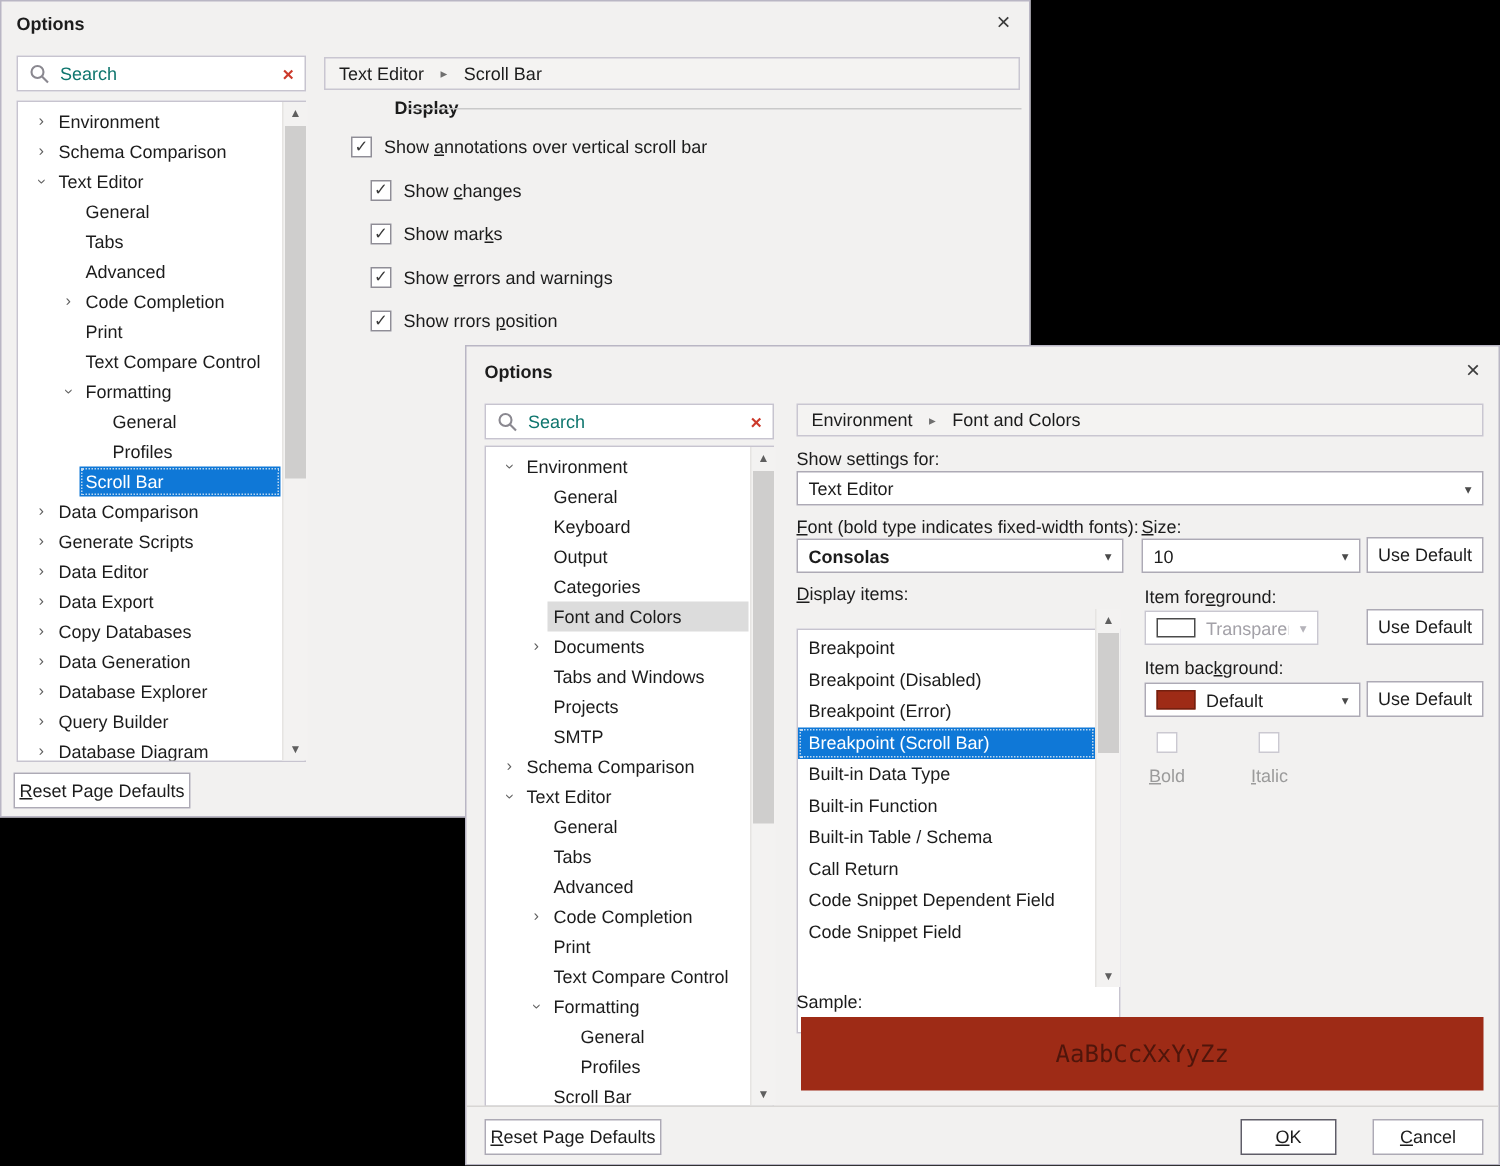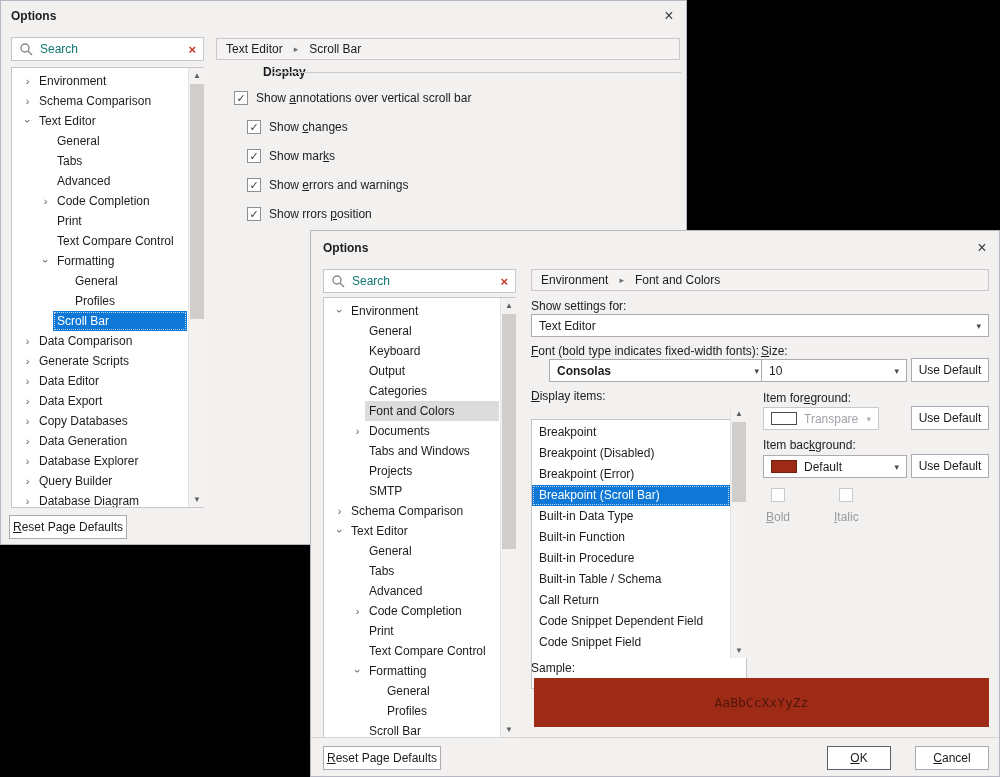--- a/index.html
+++ b/index.html
@@ -60,21 +60,21 @@
   .combo.disabled .arrow { color:#b5b3ba; }
   .swatch { width:26px; height:13px; box-sizing:border-box; flex:none; }
   .swatch.transparent { background:#fff; border:1px solid #4a4a4a; }
   .swatch.red { background:var(--sample-red); border:1px solid #74200f; }
 
   .listbox { position:absolute; background:#fff; border:1px solid #c7c4cf; box-sizing:border-box; overflow:hidden; padding-top:2px; }
   .list-row { height:21px; line-height:21px; padding:0 7px; margin-right:16px; white-space:nowrap; }
   .list-row.sel { background:var(--sel); color:#fff; outline:1px dotted #bcd7f0; outline-offset:-2px; }
 
   .sample-box { position:absolute; background:var(--sample-red); display:flex; align-items:center; justify-content:center;
-                color:rgba(0,0,0,0.5); font-family:"DejaVu Sans Mono", monospace; font-size:13px; }
+                color:rgba(0,0,0,0.5); font-family:"DejaVu Sans Mono", monospace; font-size:16px; }
   .sep-line { position:absolute; height:1px; background:#d8d6d4; }
   .mag { flex:none; display:block; }
 </style>
 </head>
 <body>
 
 <div class="canvas">
 
   <div class="window" id="back-window" style="left:0;top:0;width:687px;height:545px;">
 
@@ -427,39 +427,38 @@
 
     <div class="label" style="left:220px;top:68px;">Show settings for:</div>
     <div class="combo" style="left:220px;top:83px;width:458px;">
       <span class="val">Text Editor</span>
       <span class="arrow">▾</span>
     </div>
 
     <div class="label" style="left:220px;top:113px;"><span class="ak">F</span><span>ont (bold type indicates fixed-width fonts):</span></div>
     <div class="label" style="left:450px;top:113px;"><span class="ak">S</span><span>ize:</span></div>
 
-    <div class="combo" style="left:220px;top:128px;width:218px;margin-left:18px;">
+    <div class="combo" style="left:220px;top:128px;width:218px;">
       <span class="val bold">Consolas</span>
       <span class="arrow">▾</span>
     </div>
     <div class="combo" style="left:450px;top:128px;width:146px;">
       <span class="val">10</span>
       <span class="arrow">▾</span>
     </div>
     <div class="btn" style="left:600px;top:127px;width:78px;">Use Default</div>
 
     <div class="label" style="left:220px;top:158px;"><span class="ak">D</span><span>isplay items:</span></div>
     <div class="listbox" id="display-list" style="left:220px;top:188px;width:216px;height:270px;">
         <div class="list-row">Breakpoint</div>
         <div class="list-row">Breakpoint (Disabled)</div>
         <div class="list-row">Breakpoint (Error)</div>
         <div class="list-row sel">Breakpoint (Scroll Bar)</div>
         <div class="list-row">Built-in Data Type</div>
         <div class="list-row">Built-in Function</div>
-        <div class="list-row">Built-in Procedure</div>
         <div class="list-row">Built-in Table / Schema</div>
         <div class="list-row">Call Return</div>
         <div class="list-row">Code Snippet Dependent Field</div>
         <div class="list-row">Code Snippet Field</div>
       </div>
     <div class="vscroll" style="position:absolute;left:419px;top:175px;width:16px;height:252px;">
       <span class="up">▲</span>
       <span class="down">▼</span>
       <span class="thumb" style="top:16px;height:80px;"></span>
     </div>

